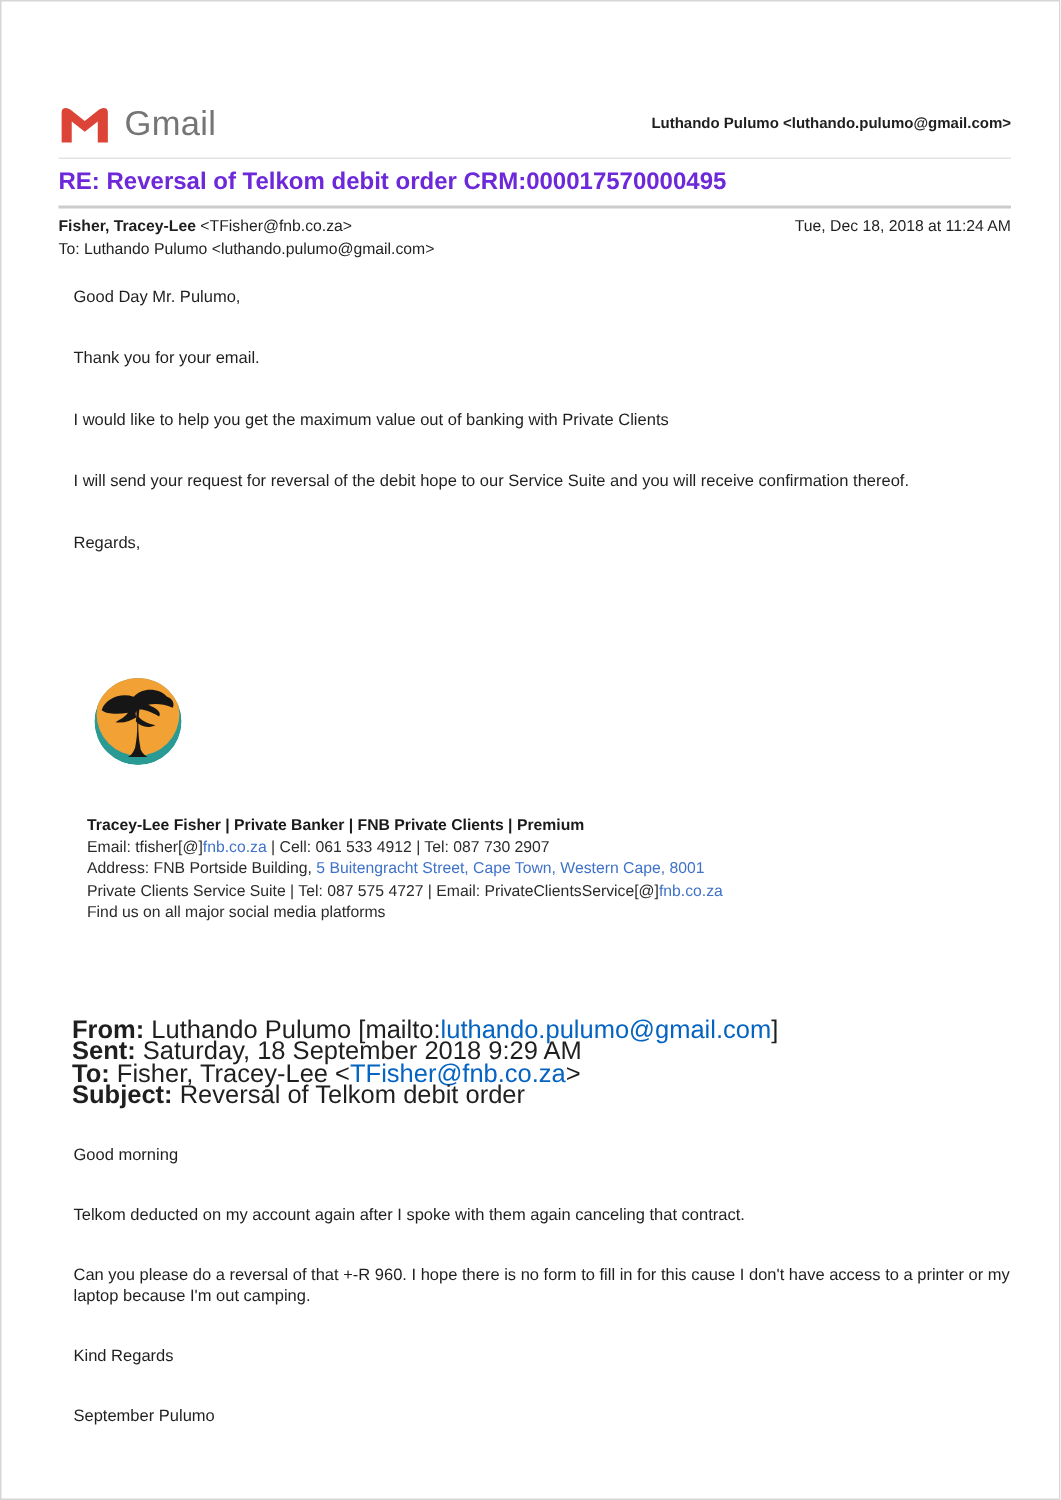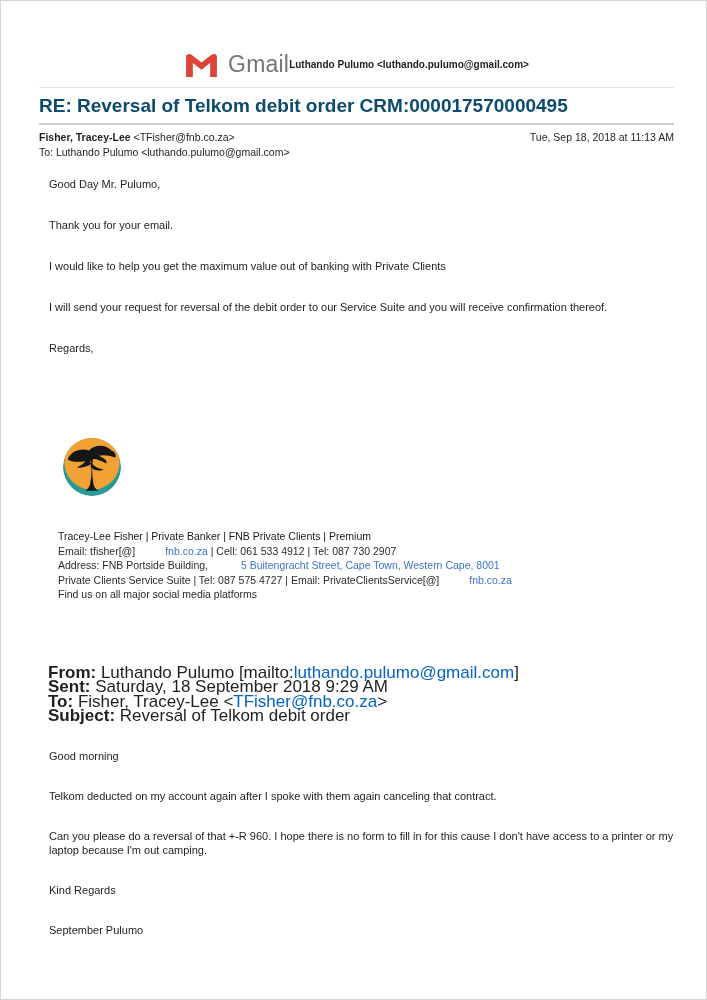--- a/index.html
+++ b/index.html
@@ -10,41 +10,41 @@
     color:#1f1f1f;
   }
   .page {
     width:707px; height:1000px;
     background:#fff;
     border:1px solid #d6d6d6;
     padding:0 32px 0 38px;
     overflow:hidden;
   }
   
-  .print-header { display:flex; justify-content:center; align-items:flex-start; padding-top:50px; }
+  .print-header { display:flex; justify-content:space-between; align-items:flex-start; padding-top:68px; }
   .gmail-logo { display:flex; align-items:center; gap:9px; }
   .gmail-word { font-size:23px; color:#757575; letter-spacing:0.2px; }
   .account { font-size:10px; font-weight:bold; color:#1f1f1f; margin-top:8px; }
   .rule-thin  { border-top:1px solid #e3e3e3; margin-top:9px; }
-  .subject    { font-size:19px; font-weight:bold; color:#0c4a6e; margin-top:7px; }
+  .subject    { font-size:16px; font-weight:bold; color:#6d28d9; margin-top:7px; }
   .rule-thick { border-top:2px solid #cccccc; margin-top:6px; }
   
   .msg-meta { display:flex; justify-content:space-between; margin-top:6px; font-size:10.5px; line-height:12px; }
   .from-name { font-weight:bold;margin-top:40px; }
   .to-line { margin-top:3px; }
   .date { white-space:nowrap; }
   
   .body { margin-top:19px; padding-left:10px; }
   .body p { font-size:11px; line-height:14px; }
   .body p + p { margin-top:27px; }
   
   .fnb-logo { display:block; margin-top:81px; margin-left:12px; width:62px; height:62px; }
   .signature { margin-top:31px; margin-left:9px; font-size:10.5px; line-height:14.6px; color:#2b2b2b; }
-  .sig-title { font-weight:normal; color:#1a1a1a; }
-  .sig-link { color:#3f72c8; text-decoration:none;padding-left:30px; }
+  .sig-title { font-weight:bold; color:#1a1a1a; }
+  .sig-link { color:#3f72c8; text-decoration:none; }
   
   .quoted-headers { margin-top:64px; margin-left:-1px; font-size:17px; line-height:14.4px; }
   .qh-label { font-weight:bold; }
   .q-link { color:#0563c1; text-decoration:none; }
   .quoted-body { margin-top:25px; }
   .quoted-body p { font-size:11px; line-height:14px; }
   .quoted-body p + p { margin-top:26px; }
 </style>
 </head>
 <body>
@@ -67,30 +67,30 @@
 
   <div class="rule-thick"></div>
 
   <div class="msg-meta">
     <div class="meta-left">
       <div class="from-line">
         <span class="from-name">Fisher, Tracey-Lee</span><span> &lt;TFisher@fnb.co.za&gt;</span>
       </div>
       <div class="to-line">To: Luthando Pulumo &lt;luthando.pulumo@gmail.com&gt;</div>
     </div>
-    <div class="date">Tue, Sep 18, 2018 at 11:13 AM</div>
+    <div class="date">Tue, Dec 18, 2018 at 11:24 AM</div>
   </div>
 
   <div class="body">
 
     <div>
         <p>Good Day Mr. Pulumo,</p>
         <p>Thank you for your email.</p>
         <p>I would like to help you get the maximum value out of banking with Private Clients</p>
-        <p>I will send your request for reversal of the debit order to our Service Suite and you will receive confirmation thereof.</p>
+        <p>I will send your request for reversal of the debit hope to our Service Suite and you will receive confirmation thereof.</p>
         <p>Regards,</p>
       </div>
 
     <svg class="fnb-logo" viewBox="0 0 64 64" aria-hidden="true">
       <defs>
           <clipPath id="fnbclip">
             <circle cx="32" cy="32" r="30"></circle>
           </clipPath>
         </defs>
       <g clip-path="url(#fnbclip)">

